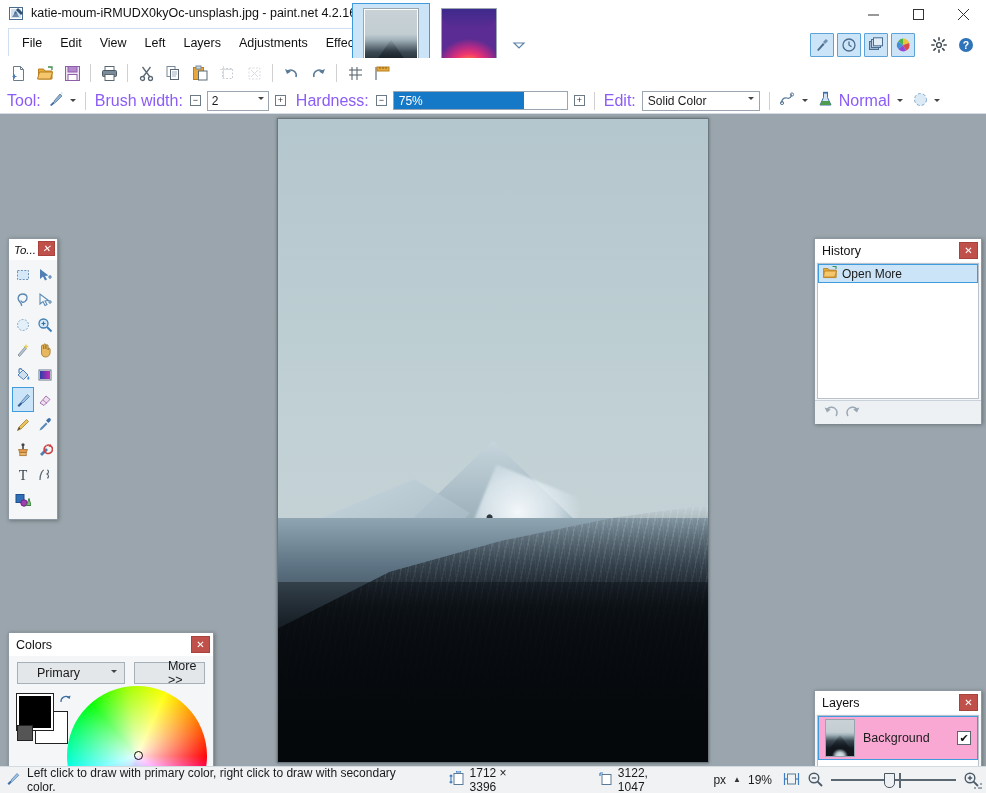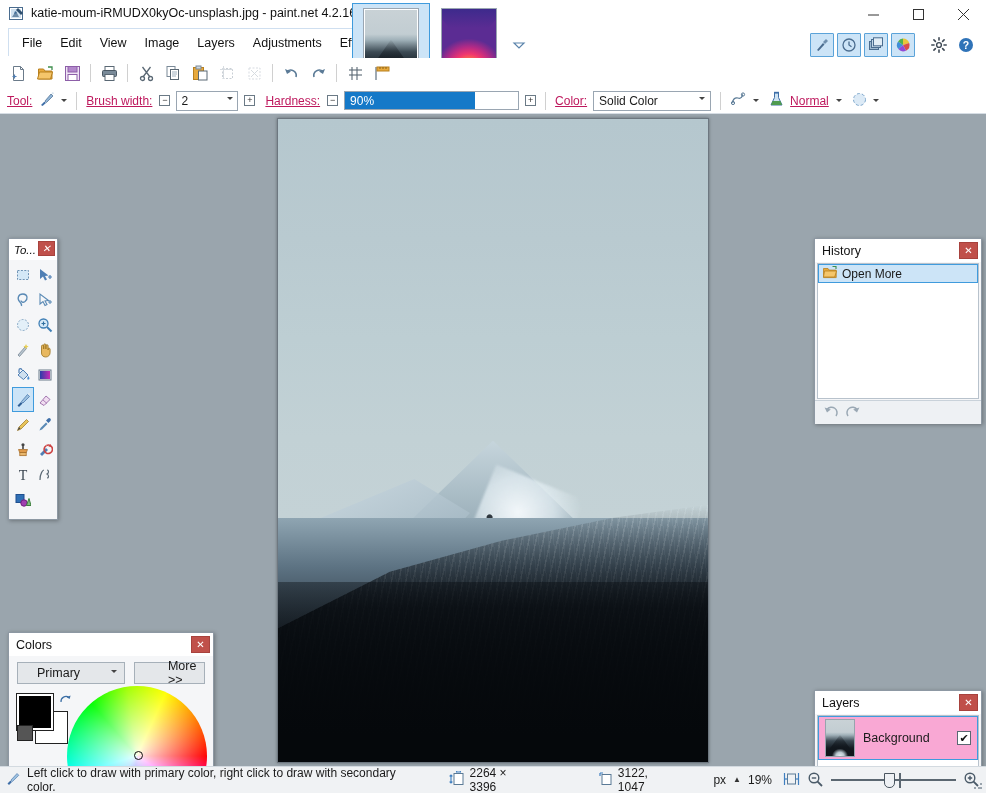--- a/index.html
+++ b/index.html
@@ -61,21 +61,21 @@
 
   
   .toolbar1{ position:absolute; left:0; top:58px; width:986px; height:30px; background:#fff; }
   .tb-row{ display:flex; align-items:center; height:30px; padding-left:5px; gap:1px; }
   .tbi{ width:26px; height:26px; display:flex; align-items:center; justify-content:center; border:1px solid transparent; }
   .tbsep{ width:1px; height:18px; background:#d0d0d0; margin:0 4px; }
 
   
   .toolbar2{ position:absolute; left:0; top:88px; width:986px; height:26px; background:#fff;
              border-bottom:1px solid #d6dde4; display:flex; align-items:center; padding-left:7px; }
-  .lbl{ font-size:12px; color:#be185d; white-space:nowrap;text-decoration:underline; }
+  .lbl{ font-size:16px; color:#8b5cf6; white-space:nowrap; }
   .mini-sq{ width:11px; height:11px; border:1px solid #6b7a86; display:inline-flex; align-items:center;
             justify-content:center; font-size:9px; line-height:1; color:#333; background:#fff; }
   .numbox{ width:62px; height:20px; border:1px solid #9aa6b2; background:#fff; display:flex; align-items:center;
            padding-left:4px; font-size:12px; position:relative; }
   .numbox .cv{ position:absolute; right:4px; top:5px; }
   .hardbar{ width:175px; height:19px; border:1px solid #9aa6b2; background:#fff; position:relative; overflow:hidden; }
   .hardfill{ position:absolute; left:0; top:0; height:100%; background:#1579c8; }
   .hardtext{ position:absolute; left:5px; top:2px; font-size:12px; color:#fff; }
   .selbox{ width:118px; height:20px; border:1px solid #9aa6b2; background:#fff; display:flex; align-items:center;
            padding-left:5px; font-size:12px; position:relative; }
@@ -225,21 +225,21 @@
             <line x1="11" y1="0" x2="0" y2="11" stroke="#333"></line>
           </svg>
       </div>
     </div>
   </div>
 
   <div class="menubar">
     <div class="menu-item">File</div>
     <div class="menu-item">Edit</div>
     <div class="menu-item">View</div>
-    <div class="menu-item">Image</div>
+    <div class="menu-item">Left</div>
     <div class="menu-item">Layers</div>
     <div class="menu-item">Adjustments</div>
     <div class="menu-item">Effects</div>
   </div>
 
   <div class="doctabs">
     <div class="doctab sel">
       <div class="thumb thumb-mountain sel-inner"></div>
     </div>
     <div class="doctab">
@@ -432,26 +432,26 @@
     </span>
     <span style="width:6px"></span>
     <span class="mini-sq">+</span>
     <span style="width:10px"></span>
     <span class="lbl">Hardness:</span>
     <span style="width:7px"></span>
     <span class="mini-sq">−</span>
     <span style="width:6px"></span>
     <span class="hardbar">
       <span class="hardfill" id="hardfill" style="width: 75%;"></span>
-      <span class="hardtext">90%</span>
+      <span class="hardtext">75%</span>
     </span>
     <span style="width:6px"></span>
     <span class="mini-sq">+</span>
     <span class="tbsep" style="margin:0 9px"></span>
-    <span class="lbl">Color:</span>
+    <span class="lbl">Edit:</span>
     <span style="width:6px"></span>
     <span class="selbox">
       <span>Solid Color</span>
       <span class="cv caret-sm"></span>
     </span>
     <span class="tbsep" style="margin:0 9px"></span>
     <span>
       <svg width="18" height="15" viewBox="0 0 18 15">
         <path d="M3 11 a4 4 0 0 1 5 -5 a3 3 0 0 0 4 -4" fill="none" stroke="#5a7a96" stroke-width="1.3"></path>
         <circle cx="3" cy="11" r="1.6" fill="none" stroke="#5a7a96"></circle>
@@ -721,21 +721,21 @@
     </div>
 
     <div class="sb-group" style="margin-left:auto; padding-right:4px;">
       <span>
         <svg width="17" height="16" viewBox="0 0 17 16">
           <rect x="5" y="2.5" width="9" height="11" fill="#fff" stroke="#5a7a96"></rect>
           <path d="M2 4 v8 M0.6 5.4 L2 4 L3.4 5.4 M0.6 10.6 L2 12 L3.4 10.6" stroke="#3f7fc0" stroke-width="1.1" fill="none"></path>
           <path d="M7 1 h5 M7 1 l1.4 -1 M12 1 l-1.4 -1" stroke="#3f7fc0" stroke-width="1" fill="none"></path>
         </svg>
       </span>
-      <span>2264 × 3396</span>
+      <span>1712 × 3396</span>
     </div>
 
     <div class="sb-group" style="padding:0 4px 0 26px;">
       <span>
         <svg width="16" height="16" viewBox="0 0 16 16">
           <rect x="4" y="3.5" width="9" height="10" fill="#fff" stroke="#5a7a96"></rect>
           <path d="M2 2 v3 M2 2 h3" stroke="#3f7fc0" stroke-width="1.2" fill="none"></path>
         </svg>
       </span>
       <span>3122, 1047</span>

